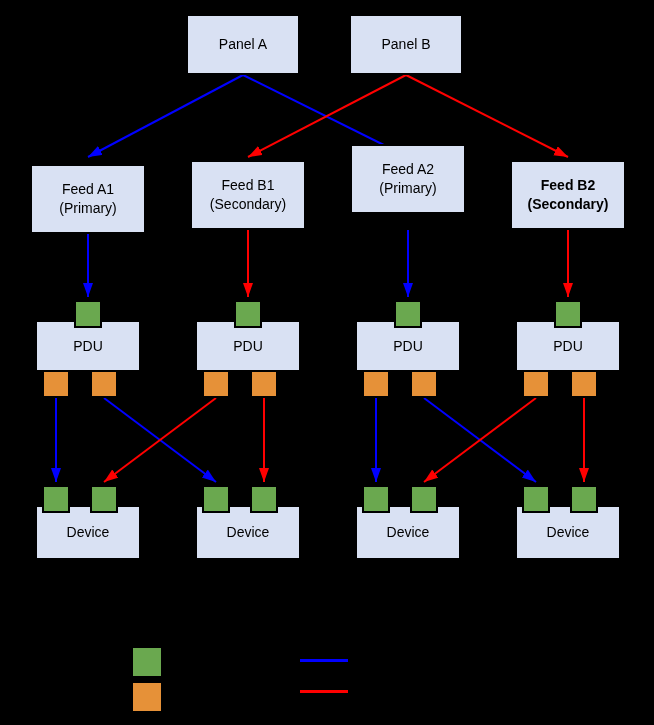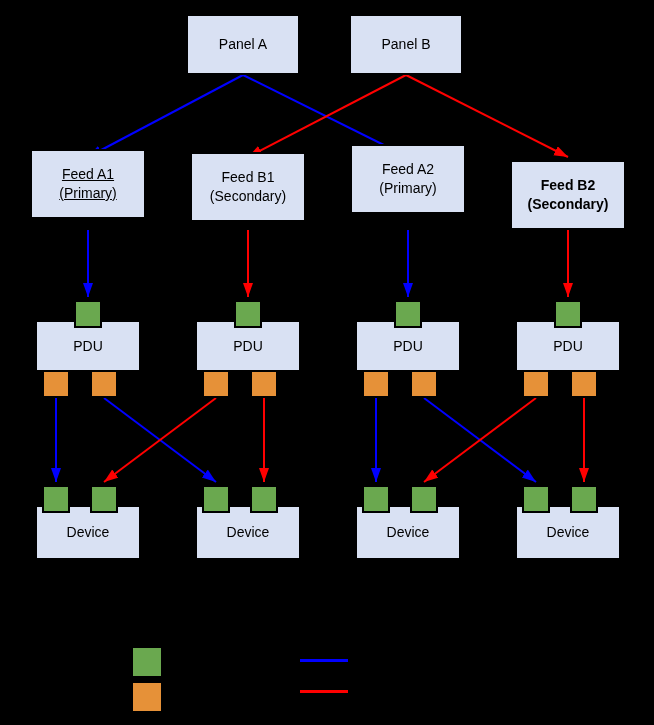--- a/index.html
+++ b/index.html
@@ -92,25 +92,25 @@
     <line class="wire red" x1="584" y1="398" x2="584" y2="482" marker-end="url(#arrow-red)"></line>
   </svg>
 
   <div class="node" style="left:186px; top:14px; width:114px; height:61px;">
     <span>Panel A</span>
   </div>
   <div class="node" style="left:349px; top:14px; width:114px; height:61px;">
     <span>Panel B</span>
   </div>
 
-  <div class="node" style="left:30px; top:149px; width:116px; height:70px;text-decoration:underline;">
+  <div class="node" style="left:30px; top:164px; width:116px; height:70px;">
     <span>Feed A1</span>
     <span>(Primary)</span>
   </div>
-  <div class="node" style="left:190px; top:152px; width:116px; height:70px;">
+  <div class="node" style="left:190px; top:160px; width:116px; height:70px;">
     <span>Feed B1</span>
     <span>(Secondary)</span>
   </div>
   <div class="node" style="left:350px; top:144px; width:116px; height:70px;">
     <span>Feed A2</span>
     <span>(Primary)</span>
   </div>
   <div class="node" style="left:510px; top:160px; width:116px; height:70px;font-weight:bold;">
     <span>Feed B2</span>
     <span>(Secondary)</span>

